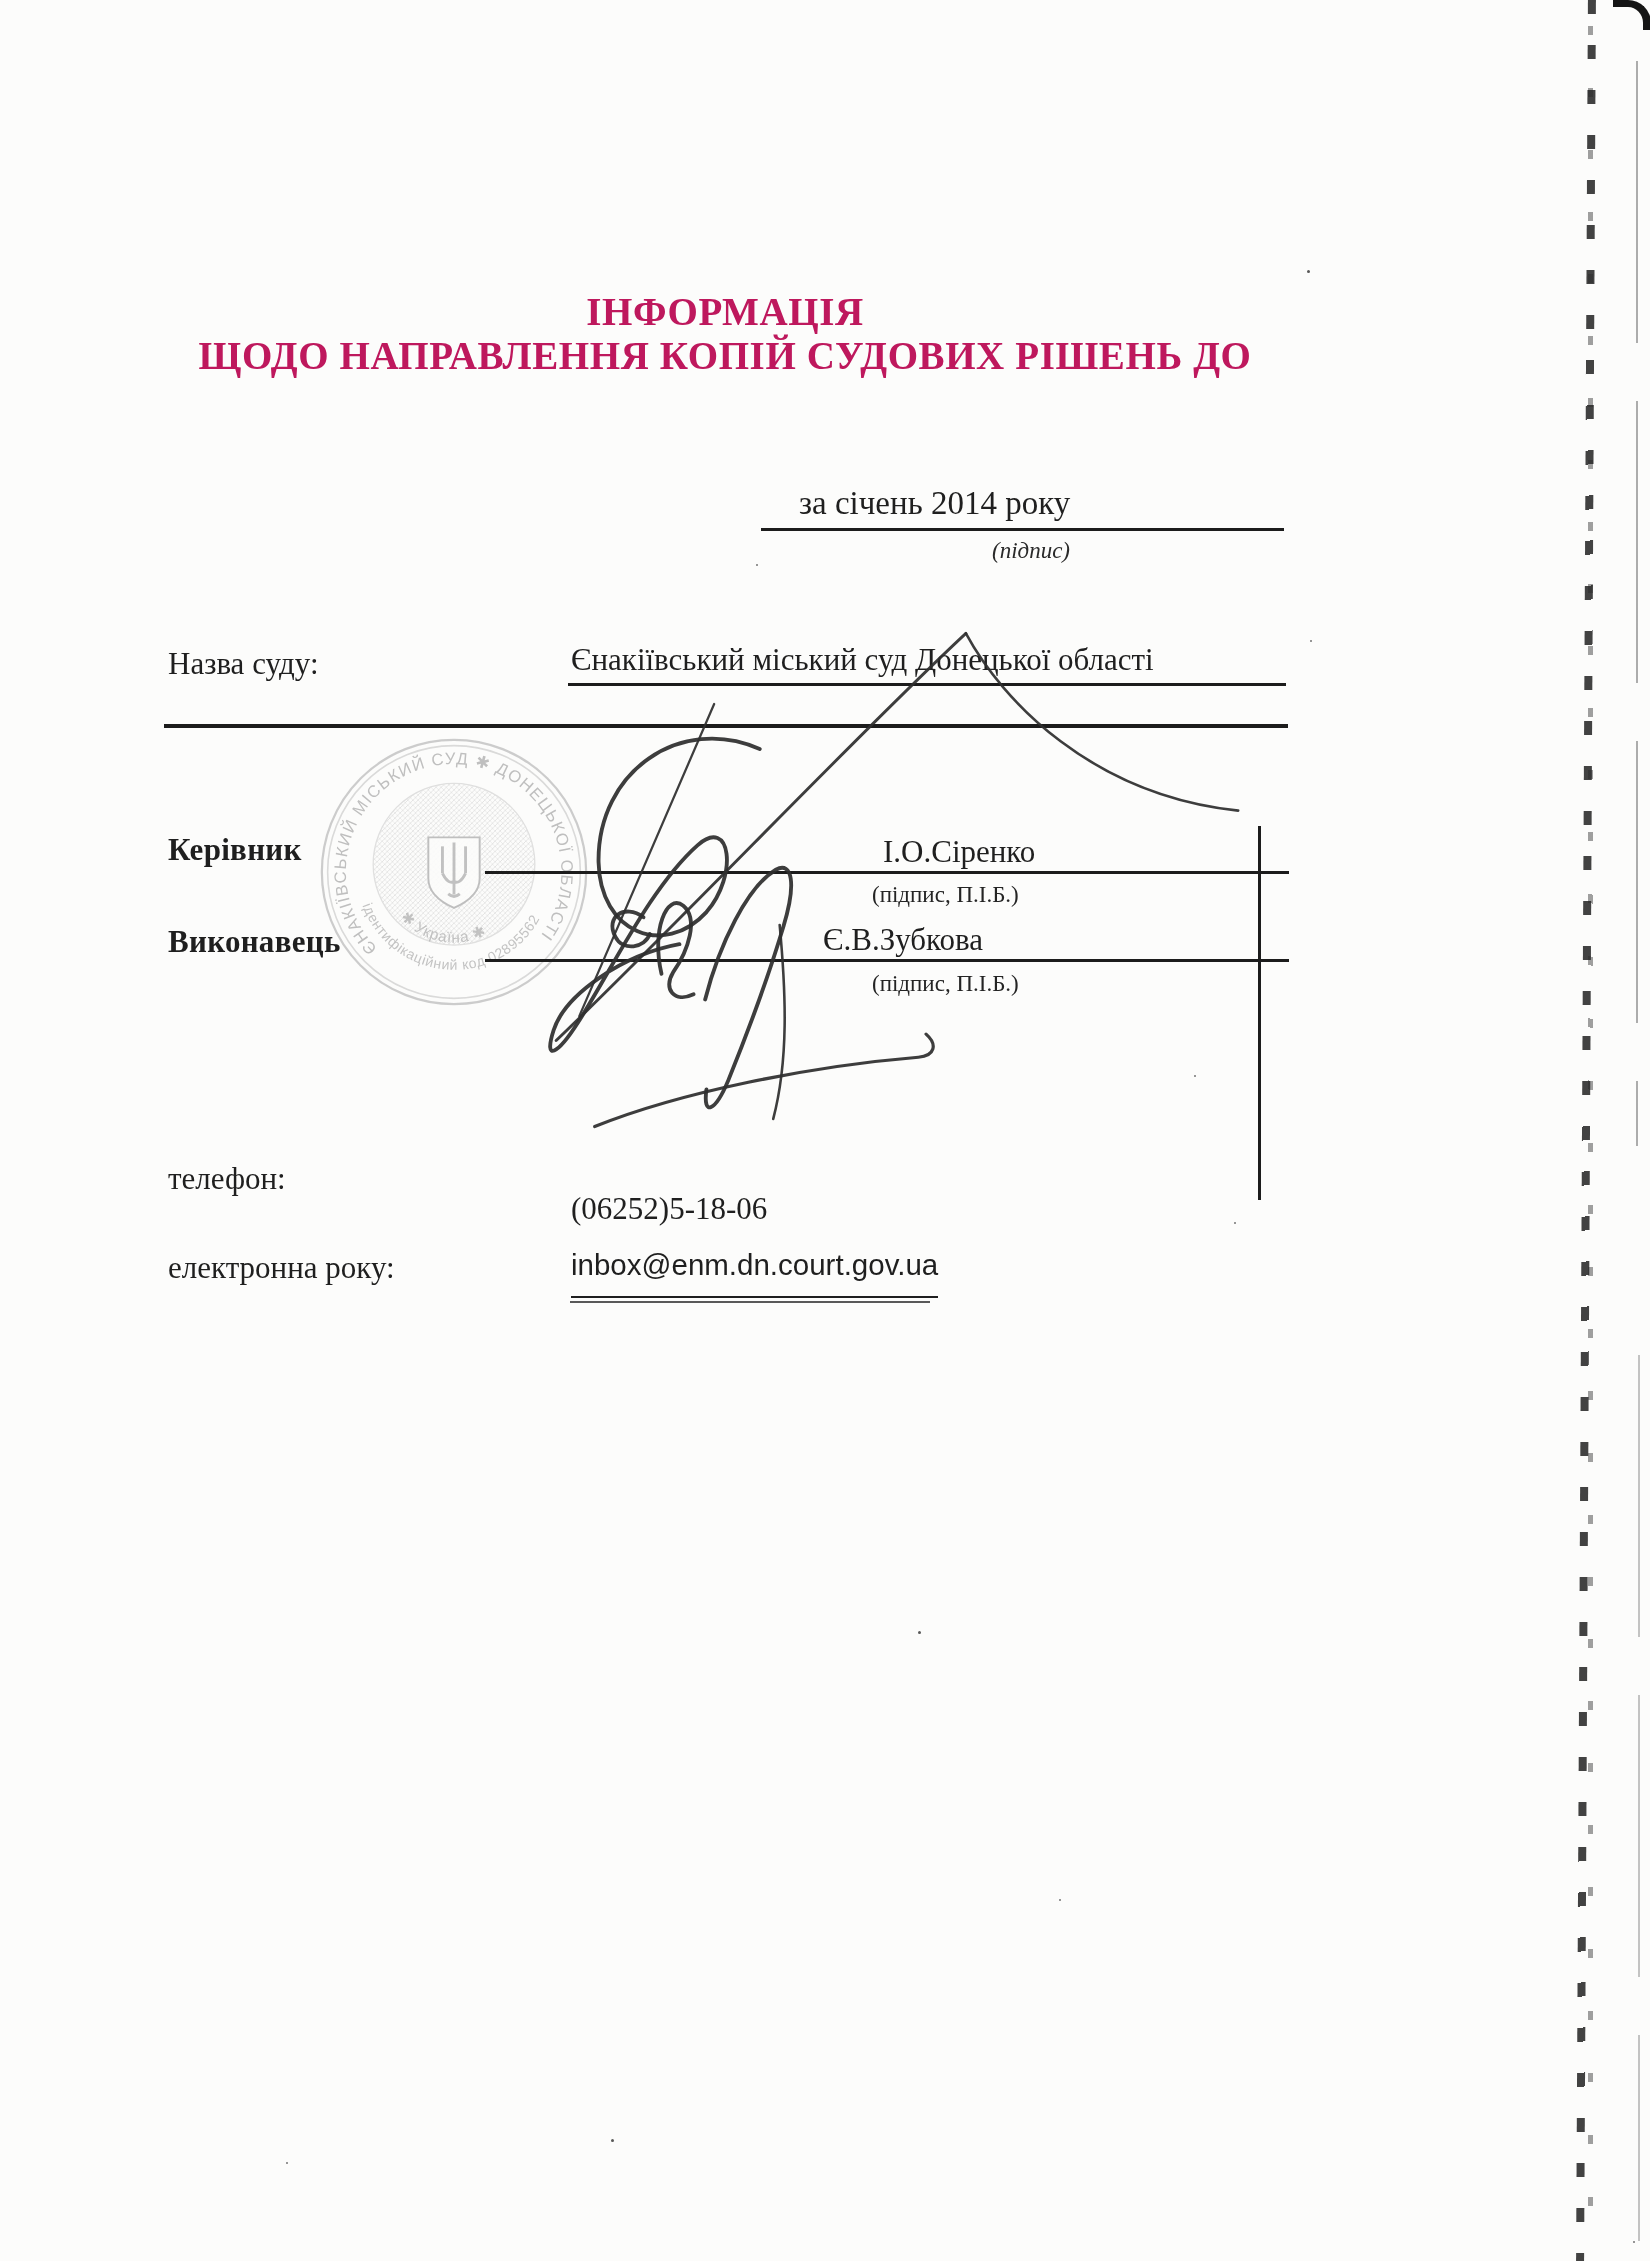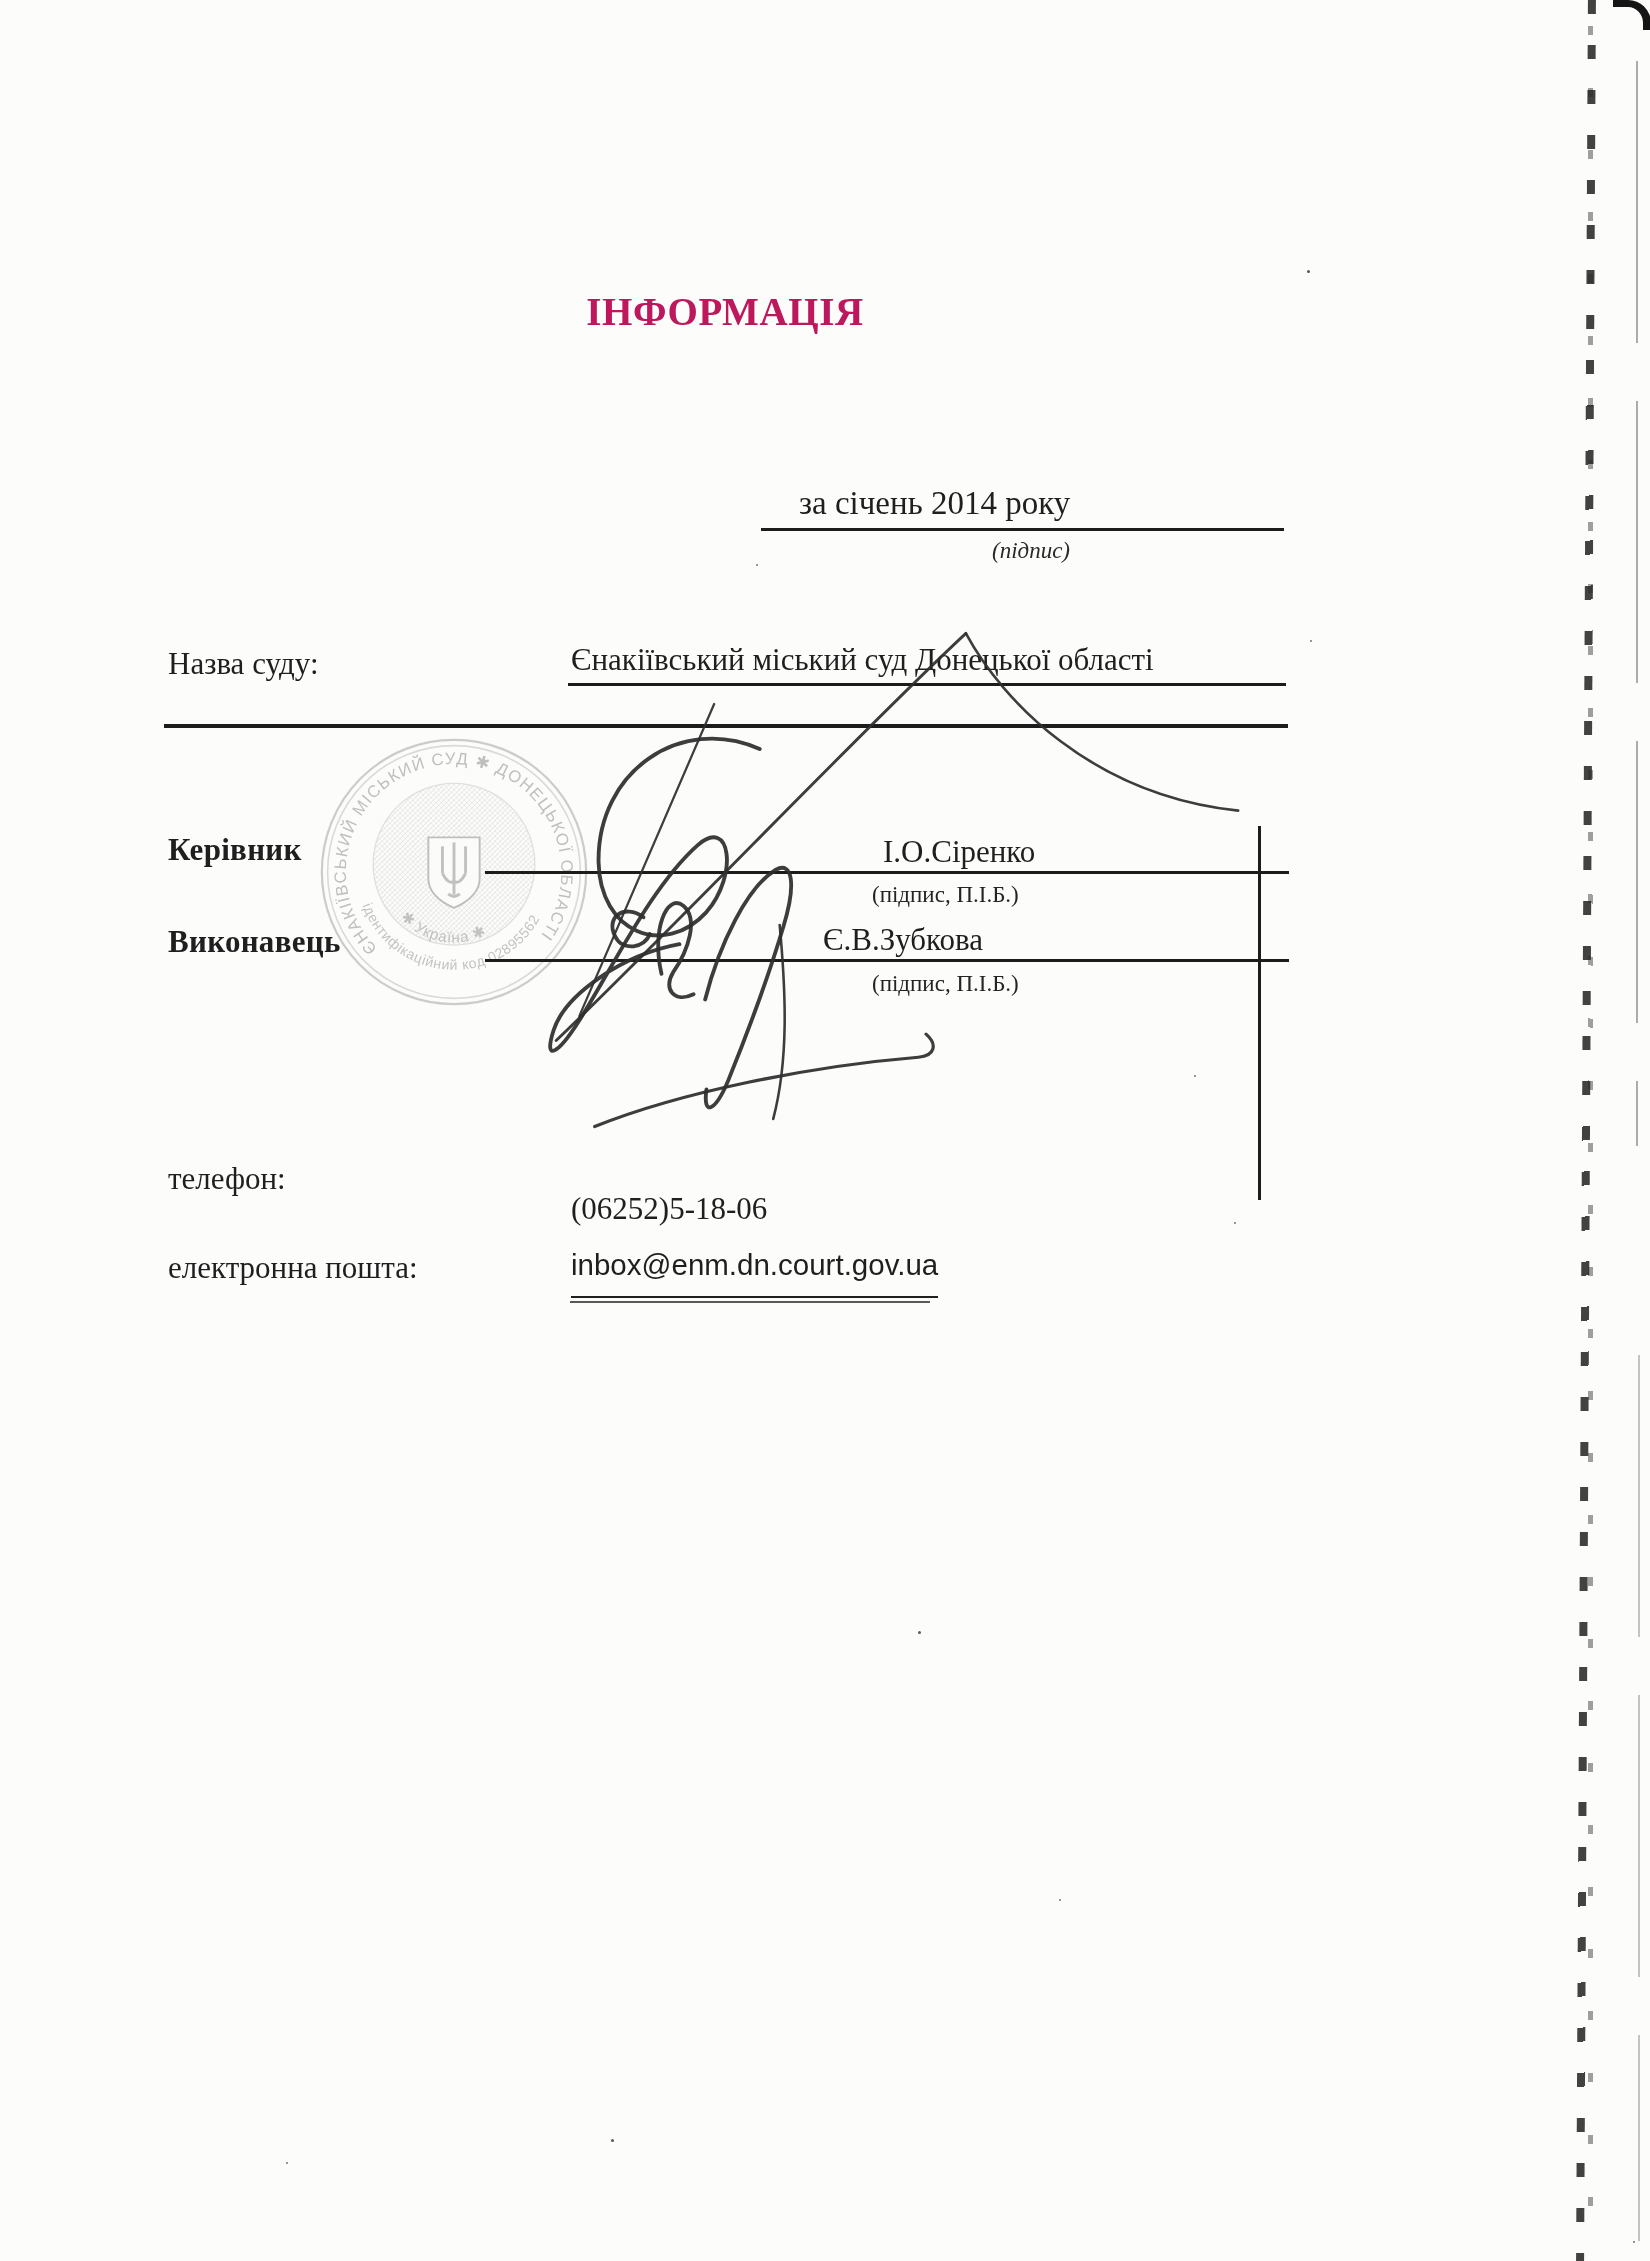--- a/index.html
+++ b/index.html
@@ -97,20 +97,21 @@
     <text font-family="Liberation Sans, sans-serif" font-size="22" letter-spacing="1" fill="#b2b2b2" opacity=".85">
       <textPath href="#codeArc">ідентифікаційний код 02895562</textPath>
     </text>
     <text font-family="Liberation Sans, sans-serif" font-size="24" letter-spacing="1" fill="#b2b2b2" opacity=".85">
       <textPath href="#countryArc">✱ Україна ✱</textPath>
     </text>
   </svg>
 
   <div class="abs title-block">
     <div class="txt">ІНФОРМАЦІЯ</div>
+    <div class="txt">ЩОДО НАПРАВЛЕННЯ КОПІЙ СУДОВИХ РІШЕНЬ ДО</div>
   </div>
 
   <div class="abs txt period-value">за січень 2014 року</div>
   <div class="abs rule period-underline"></div>
   <div class="abs txt period-caption">(підпис)</div>
 
   <div class="abs txt court-label">Назва суду:</div>
   <div class="abs txt court-value">Єнакіївський міський суд Донецької області</div>
   <div class="abs rule court-underline"></div>
 
@@ -123,21 +124,21 @@
 
   <div class="abs txt role" style="left:168px; top:925px;">Виконавець</div>
   <div class="abs txt sig-name" style="left:823px; top:923px;">Є.В.Зубкова</div>
   <div class="abs rule u2"></div>
   <div class="abs txt sig-caption" style="left:872px; top:971px;">(підпис, П.І.Б.)</div>
 
   <div class="abs rule vline"></div>
 
   <div class="abs txt contact-label" style="left:168px; top:1162px;">телефон:</div>
   <div class="abs txt contact-value" style="left:571px; top:1192px;">(06252)5-18-06</div>
-  <div class="abs txt contact-label" style="left:168px; top:1251px;">електронна пошта:</div>
+  <div class="abs txt contact-label" style="left:168px; top:1251px;">електронна року:</div>
   <div class="abs" style="left:571px; top:1248px;">
     <span class="email-value txt">inbox@enm.dn.court.gov.ua</span>
   </div>
   <div class="abs email-line2"></div>
 
   <svg class="abs sigs" viewBox="640 920 1420 900">
     <g>
       <path stroke-width="6" d="M 1183 1166 C 1060 1112 930 1200 932 1342 C 934 1452 1034 1492 1100 1420 C 1150 1362 1138 1270 1086 1316 C 1014 1380 955 1505 900 1592 C 868 1642 846 1654 862 1604 C 880 1548 970 1486 1058 1470"></path>
       <path stroke-width="3.5" d="M 1112 1096 L 902 1582"></path>
       <path stroke-width="4.5" d="M 866 1620 C 1070 1424 1330 1148 1504 986"></path>

